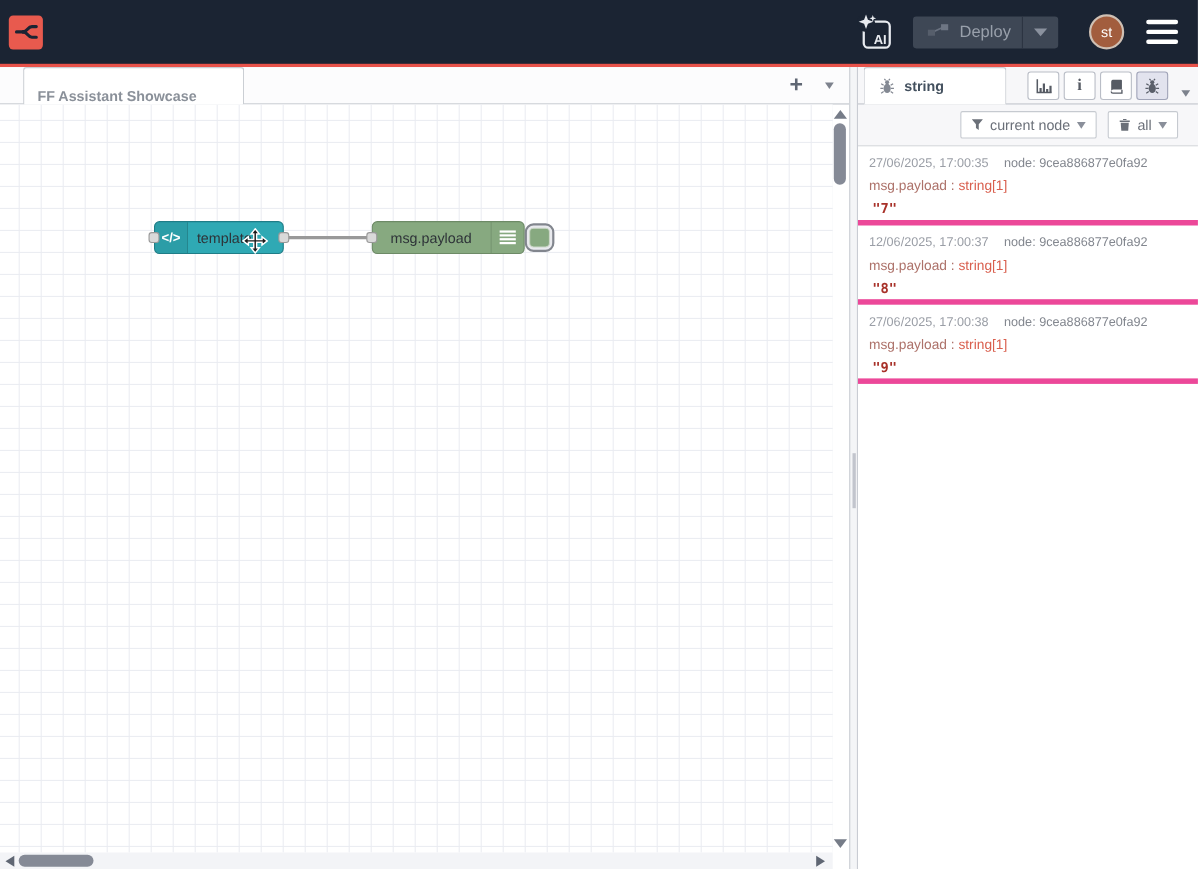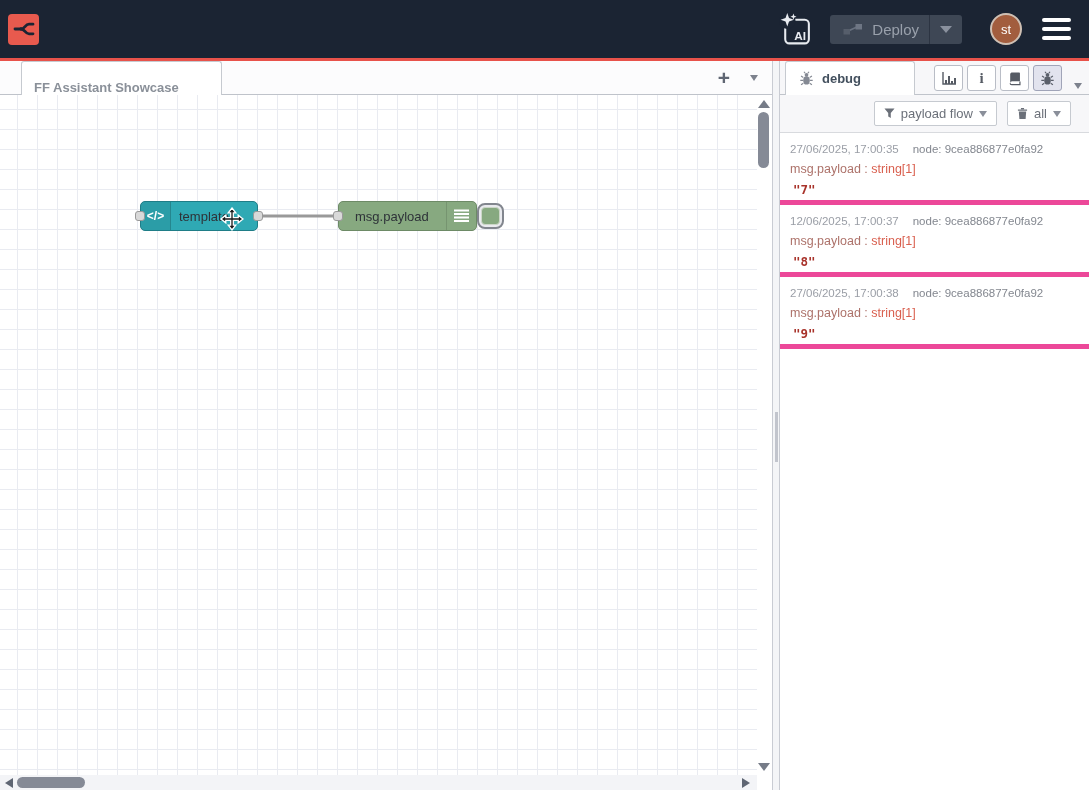--- a/index.html
+++ b/index.html
@@ -8,21 +8,21 @@
 
   
   .header { position:absolute; top:0; left:0; width:1089px; height:61px;
             background:#1b2433; border-bottom:3px solid #e8524a; display:flex; align-items:center; }
   .logo { width:31px; height:31px; background:#e85a4e; border-radius:4px; margin-left:8px;
           display:flex; align-items:center; justify-content:center; flex:none; }
   .app-title { color:#e9edf2; font-size:17px; margin-left:15px; letter-spacing:.2px; }
   .header-right { margin-left:auto; display:flex; align-items:center; margin-right:16px; }
   .ai-btn { width:38px; height:40px; margin-right:16px; display:flex; align-items:center; justify-content:center; cursor:pointer; }
   .deploy-btn { display:flex; align-items:center; height:29px; background:#3e4755; border-radius:3px; cursor:default; }
-  .deploy-main { display:flex; align-items:center; padding:0 10px 0 13px; }
+  .deploy-main { display:flex; padding:0 10px 0 13px; }
   .deploy-label { color:#99a0ab; font-size:15px; margin-left:9px; }
   .deploy-sep { width:1px; height:29px; background:#2c3442; }
   .deploy-caret { padding:0 10px; display:flex; align-items:center; }
   .avatar { width:32px; height:32px; border-radius:50%; background:#a25d3e; border:2px solid #cfc0b4;
             color:#fff; font-size:13px; display:flex; align-items:center; justify-content:center;
             margin:0 18px 0 28px; cursor:pointer; }
   .hamburger { display:flex; flex-direction:column; gap:5px; cursor:pointer; padding:4px 2px; }
   .hamburger span { display:block; width:29px; height:4px; background:#fff; border-radius:2px; }
 
   .caret-down { width:0; height:0; border-left:4.5px solid transparent; border-right:4.5px solid transparent;
@@ -239,21 +239,21 @@
       <div class="debug-tab">
         <svg width="15" height="15" viewBox="0 0 16 16">
           <g fill="#848993">
               <circle cx="8" cy="4" r="2"></circle>
               <ellipse cx="8" cy="10" rx="3.5" ry="4.5"></ellipse>
             </g>
           <g stroke="#848993" stroke-width="1.2" fill="none">
             <path d="M4.6 7 2.2 5.4 M4.3 10 H1.4 M4.6 13 2.2 14.6 M11.4 7 13.8 5.4 M11.7 10 H14.6 M11.4 13 13.8 14.6 M6.5 2.3 5.3 0.8 M9.5 2.3 10.7 0.8"></path>
           </g>
         </svg>
-        <span class="debug-tab-label">debug</span>
+        <span class="debug-tab-label">string</span>
       </div>
 
       <div class="panel-buttons">
         <div class="panel-btn">
           <svg width="16" height="15" viewBox="0 0 16 15" fill="none" stroke="#565b64">
             <path d="M2 1 V13 H15" stroke-width="1.4"></path>
             <path d="M5 13 V9 M8 13 V5 M11 13 V10 M14 13 V7" stroke-width="2"></path>
           </svg>
         </div>
         <div class="panel-btn">
@@ -280,21 +280,21 @@
       <span class="sidebar-tab-caret">
         <span class="caret-down"></span>
       </span>
     </div>
 
     <div class="debug-toolbar">
       <div class="toolbar-btn">
         <svg width="11" height="11" viewBox="0 0 12 12">
           <path d="M0.5 0.5 H11.5 L7.4 5.4 V11 L4.6 9.2 V5.4 Z" fill="#6b7079"></path>
         </svg>
-        <span>payload flow</span>
+        <span>current node</span>
         <span class="caret-down"></span>
       </div>
       <div class="toolbar-btn">
         <svg width="11" height="13" viewBox="0 0 12 13" fill="#6b7079">
           <path d="M1 2.2 H11 V3.6 H1 Z M4.3 0.6 H7.7 V1.8 H4.3 Z"></path>
           <path d="M2 4.4 H10 L9.4 12.4 H2.6 Z"></path>
         </svg>
         <span>all</span>
         <span class="caret-down"></span>
       </div>

